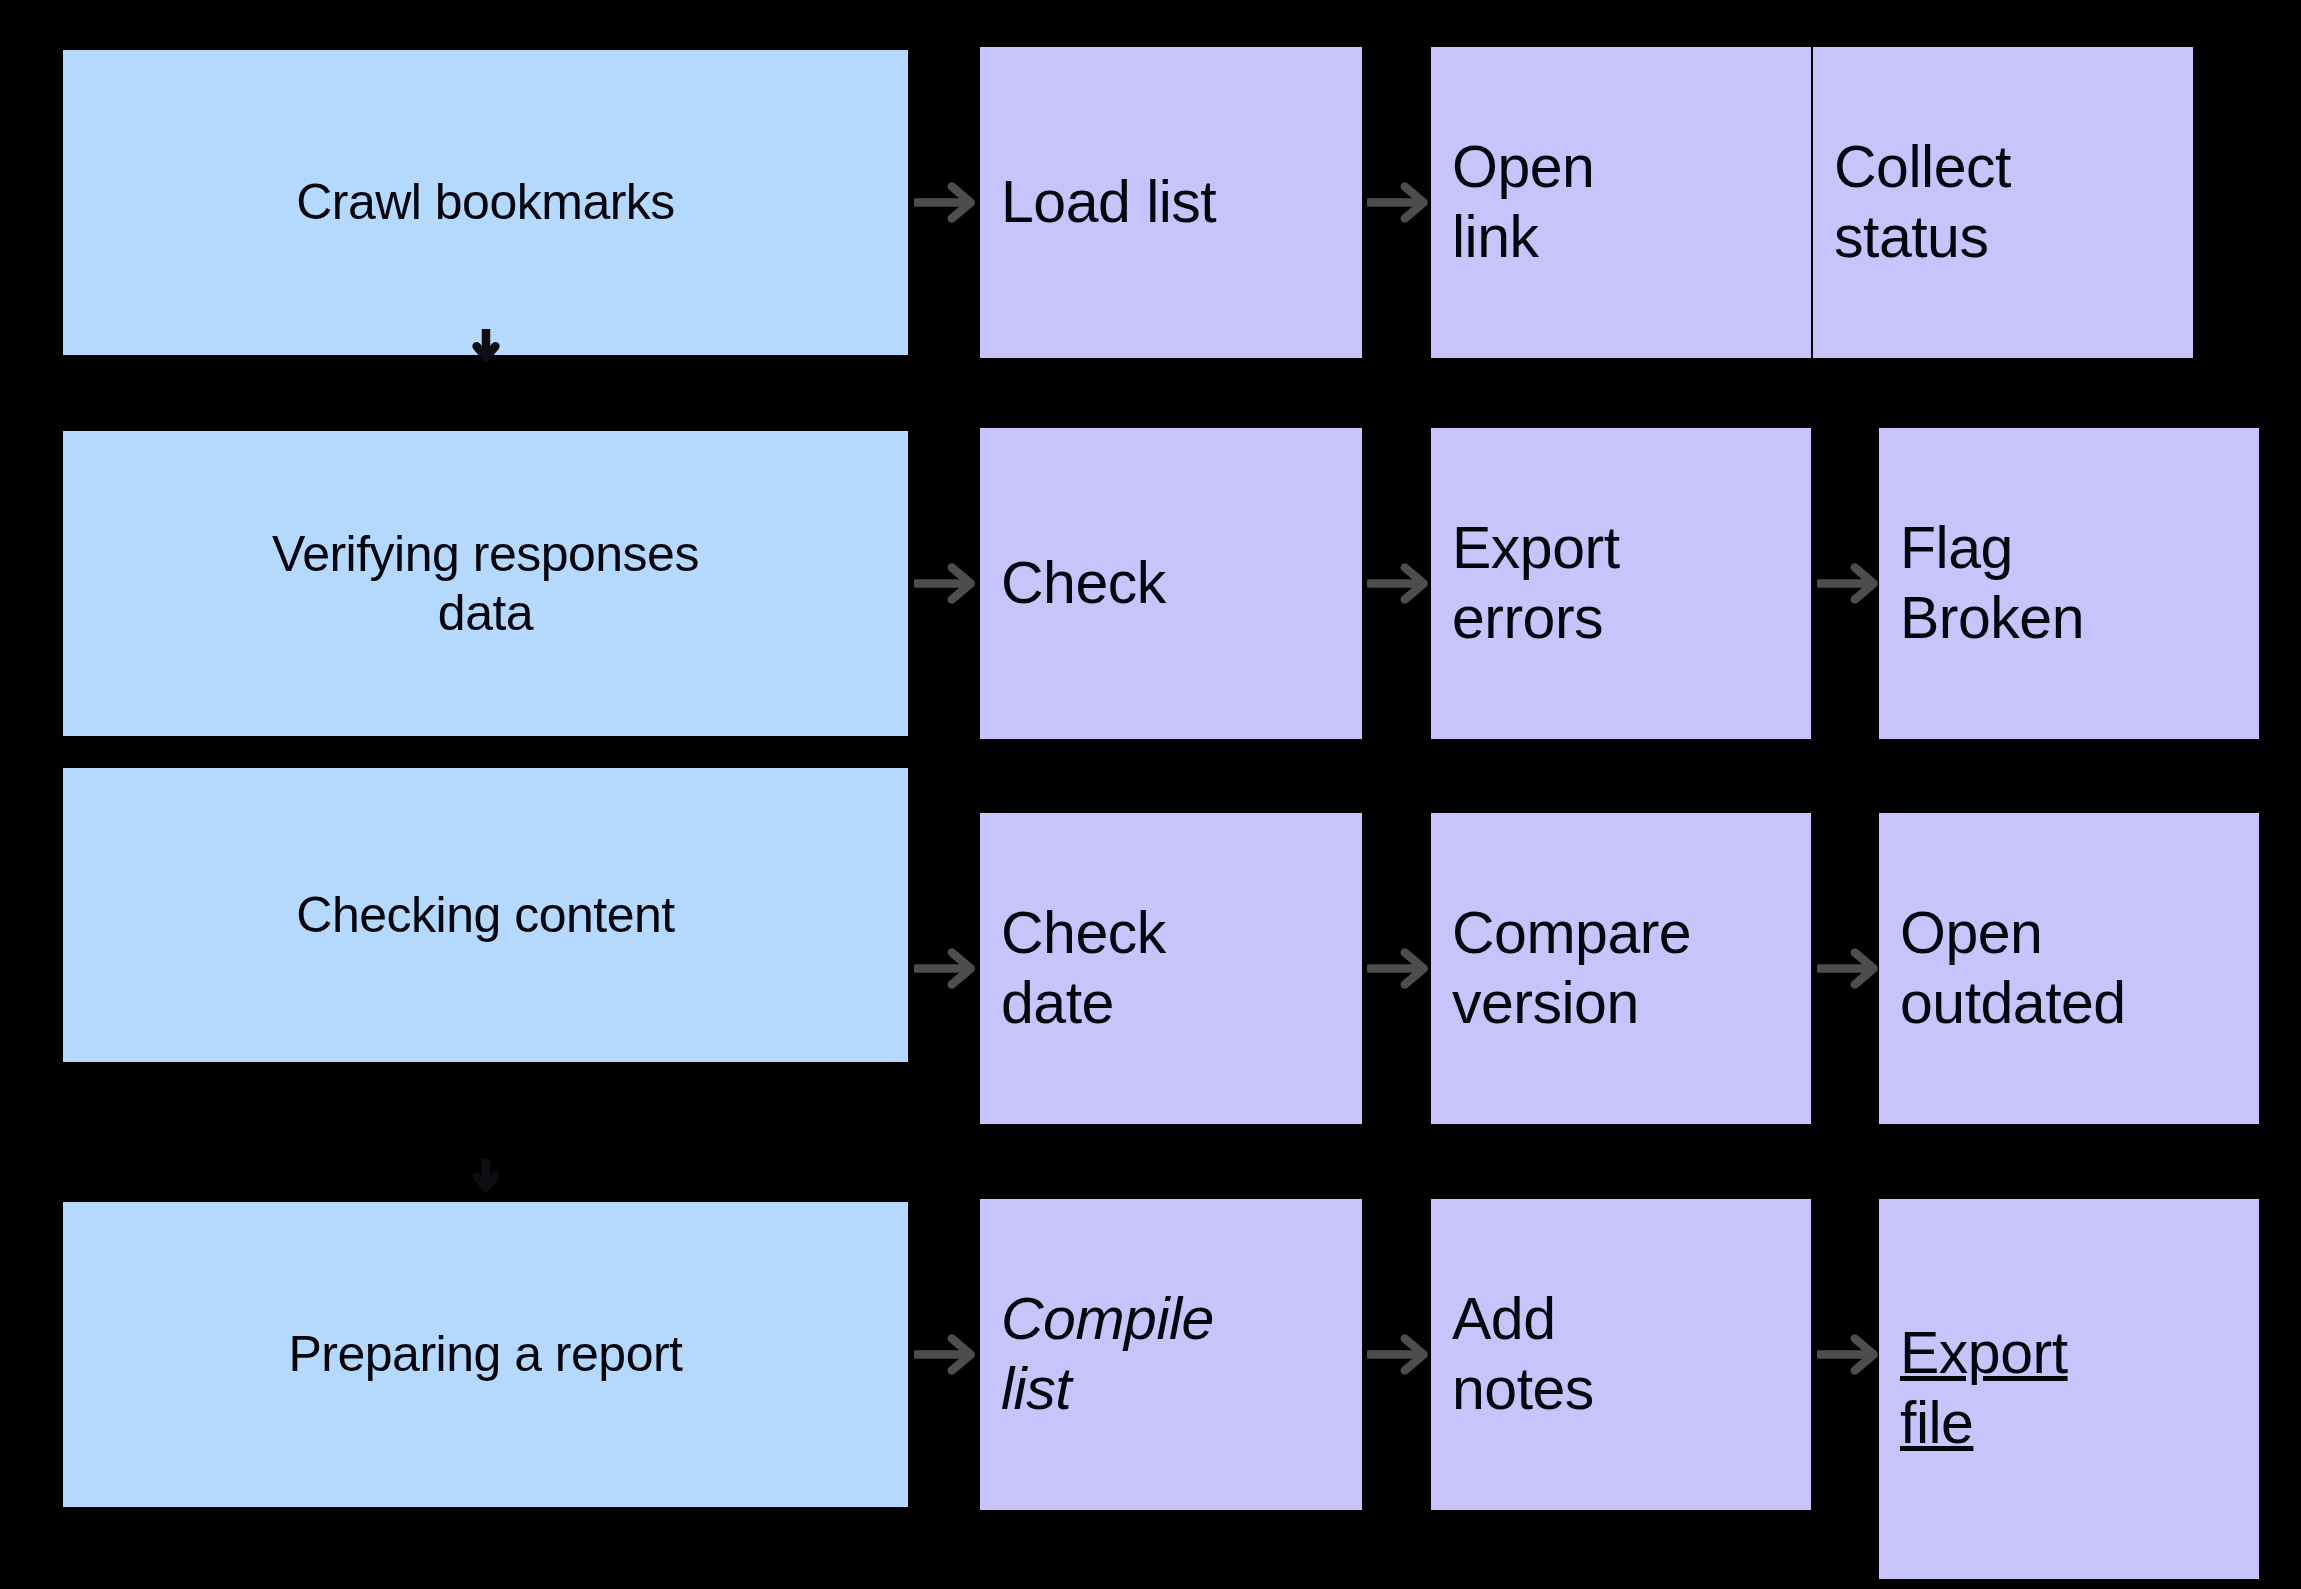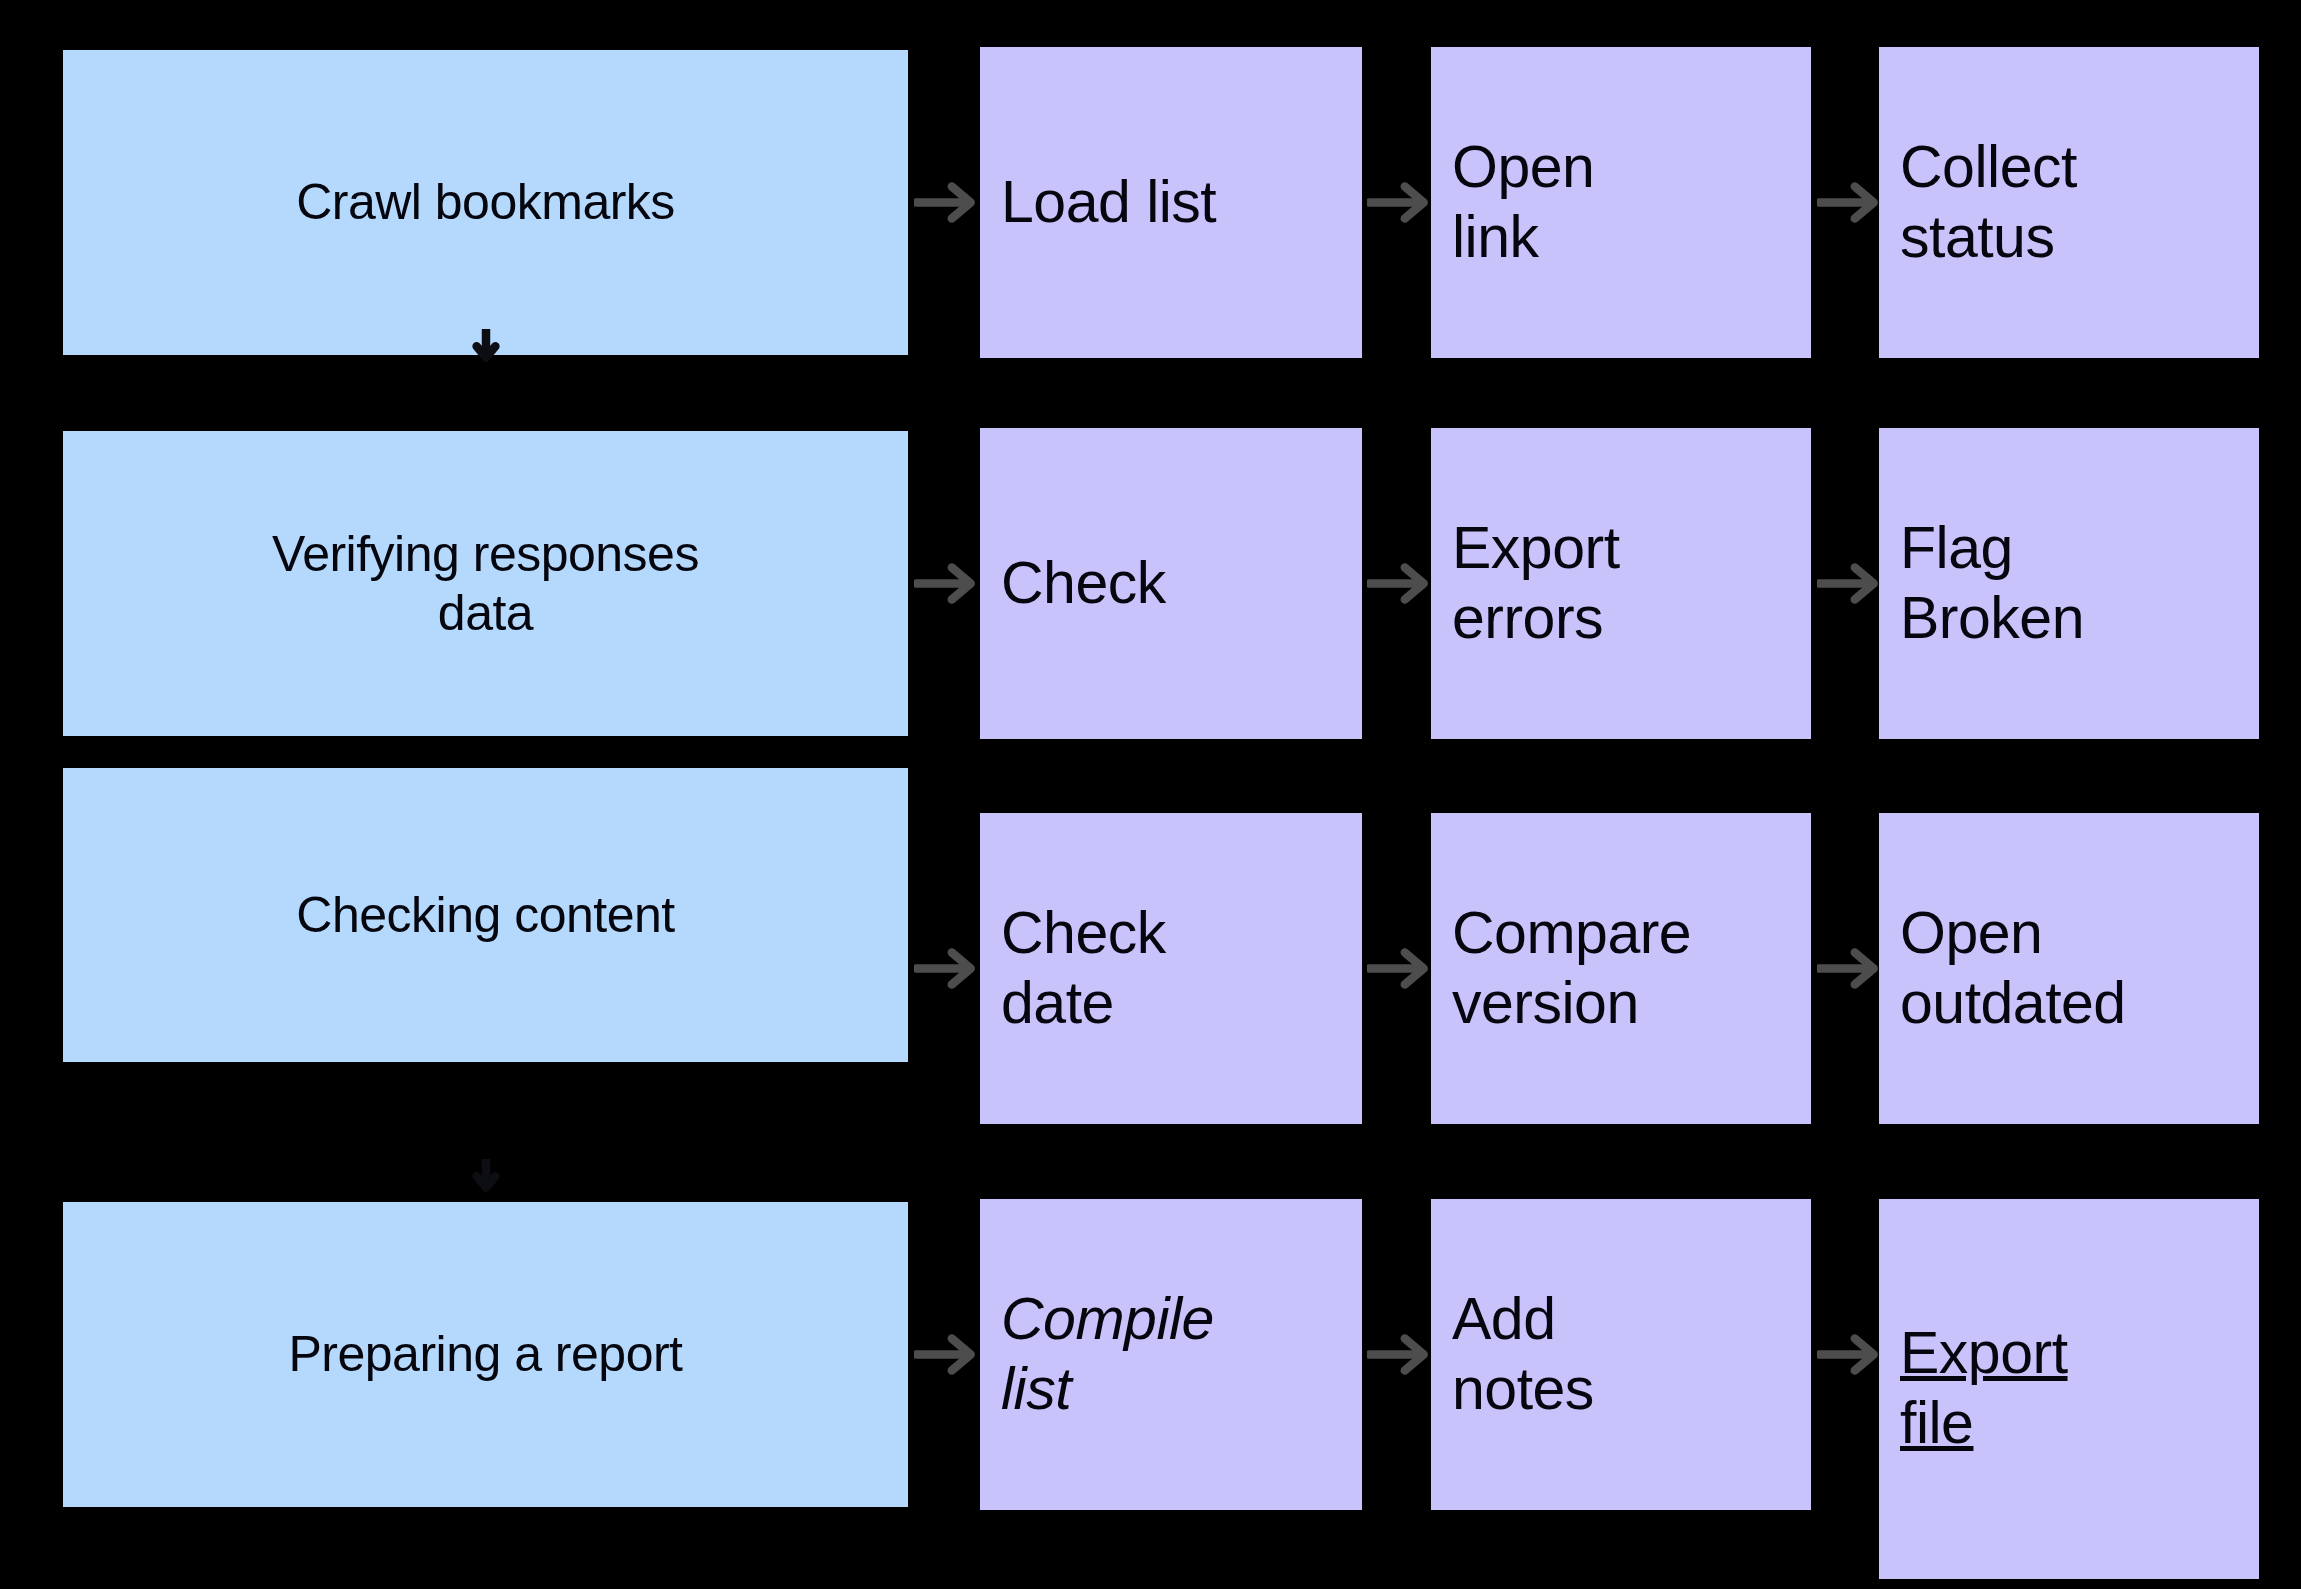--- a/index.html
+++ b/index.html
@@ -106,21 +106,21 @@
 
     <div class="arrow-h" style="left:1817px; top:174px;">
       <svg viewBox="0 0 72 60">
           <g stroke="#4d4d4d" stroke-width="9" fill="none" stroke-linecap="round" stroke-linejoin="round">
             <line x1="2" y1="30" x2="58" y2="30"></line>
             <polyline points="40,13 60,30 40,47"></polyline>
           </g>
         </svg>
     </div>
 
-    <div class="box step" style="left:1879px; top:47px; width:380px; height:311px;">Collect
+    <div class="box step" style="left:1813px; top:47px; width:380px; height:311px;">Collect
 status</div>
 
     <div class="arrow-v" style="left:470px; top:329px;">
       <svg viewBox="0 0 34 60">
           <g stroke="#0d0d14" stroke-width="9" fill="none" stroke-linecap="round" stroke-linejoin="round">
             <line x1="17" y1="0" x2="17" y2="30"></line>
             <polyline points="7,18 17,30 27,18"></polyline>
           </g>
         </svg>
     </div>

